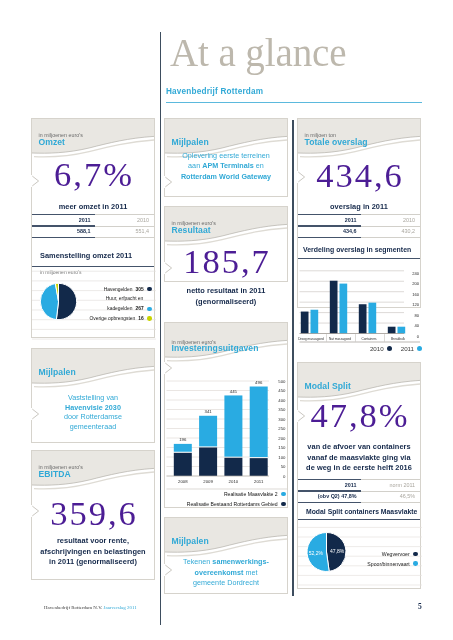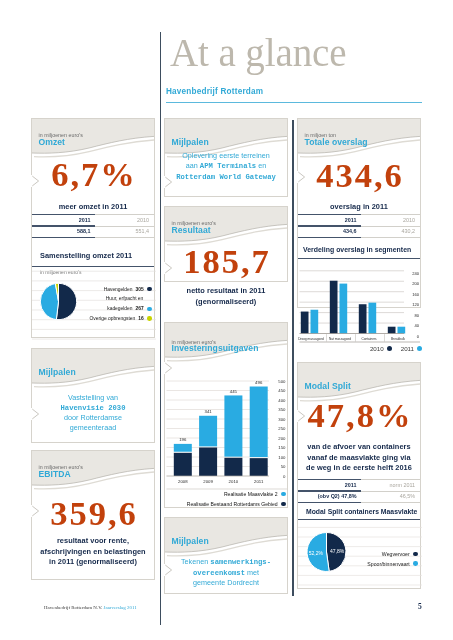--- a/index.html
+++ b/index.html
@@ -18,42 +18,42 @@
   
   .card{position:absolute;width:124px;background:#fff;border:1px solid #d6d3cc;box-sizing:border-box;}
   .card-hd{position:absolute;left:0;top:0;width:100%;height:40px;background:#e9e7e2;overflow:hidden;}
   .card-hd > svg{position:absolute;left:0;top:0;width:100%;height:40px;display:block;}
   .card-ttl{position:absolute;left:6.5px;top:1.8px;font-size:8.6px;font-weight:bold;color:#31a9d6;letter-spacing:.05px;z-index:3;margin-top:16px;}
   .card-unit{position:absolute;left:6.5px;top:12.5px;font-size:5.3px;color:#6a6a6a;letter-spacing:.02px;z-index:3;}
   .notch{position:absolute;left:-1.5px;width:11px;height:23px;}
   .notch svg{display:block;}
 
   .big{position:absolute;left:0;width:100%;font-family:"Liberation Serif",serif;font-size:34.5px;
-       line-height:36px;color:#c2410c;text-align:center;font-weight:700;letter-spacing:2.0px;text-indent:2.0px;}
+       line-height:36px;color:#4c1d95;text-align:center;font-weight:400;letter-spacing:2.0px;text-indent:2.0px;}
   .cap{position:absolute;left:0;width:100%;font-size:7.4px;font-weight:bold;color:#14284a;
        text-align:center;line-height:10.6px;letter-spacing:.05px;}
 
   .tbl{position:absolute;left:0;width:100%;}
   .tbl .row{position:relative;height:11.5px;}
   .tbl .rl{position:absolute;left:0;top:0;width:100%;height:1px;background:#d2d0ca;}
   .tbl .rl i{position:absolute;left:0;top:-0.2px;width:52%;height:1.4px;background:#44536a;}
   .tbl .c1{position:absolute;left:0;top:2.6px;width:52%;text-align:right;padding-right:5px;
       box-sizing:border-box;font-size:5.4px;font-weight:bold;color:#14284a;}
   .tbl .c2{position:absolute;left:52%;top:2.6px;width:48%;text-align:right;padding-right:5px;
       box-sizing:border-box;font-size:5.4px;color:#a9a69e;}
 
   .sec-ttl{position:absolute;left:8px;font-size:7.4px;font-weight:bold;color:#14284a;letter-spacing:.02px;white-space:nowrap;}
   #card-overslag .sec-ttl{font-size:6.9px;left:5px;}
   #card-modal .sec-ttl{font-size:6.8px;}
   .sec-unit{position:absolute;left:8px;font-size:5.0px;color:#7b7b7b;}
   .sec-rule{position:absolute;left:0;width:100%;height:1.3px;background:#44536a;}
 
   .ms{position:absolute;left:0;width:100%;font-size:7.2px;color:#31a9d6;text-align:center;
       line-height:10.7px;letter-spacing:.02px;}
-  .ms b{font-weight:bold;font-family:Liberation Mono, monospace;}
+  .ms b{font-weight:bold;}
   #ms-left{line-height:9.7px;}
   #ms-mid-top{line-height:10.8px;}
 
   .lg-row{position:absolute;display:flex;align-items:center;font-size:5.1px;color:#111;white-space:nowrap;}
   #invest-legend .lg-row{height:10px;padding-right:1.5px;box-sizing:border-box;}
   #segment-legend{display:flex;justify-content:flex-end;}
   #segment-legend .lg-row{font-size:6.2px;color:#3a3a3a;padding-right:0px;box-sizing:border-box;}
   #segment-legend .dot{width:5px;height:5px;margin-left:3px;}
   .dot{width:4.3px;height:4.3px;border-radius:50%;display:inline-block;margin-left:3.5px;}
 

